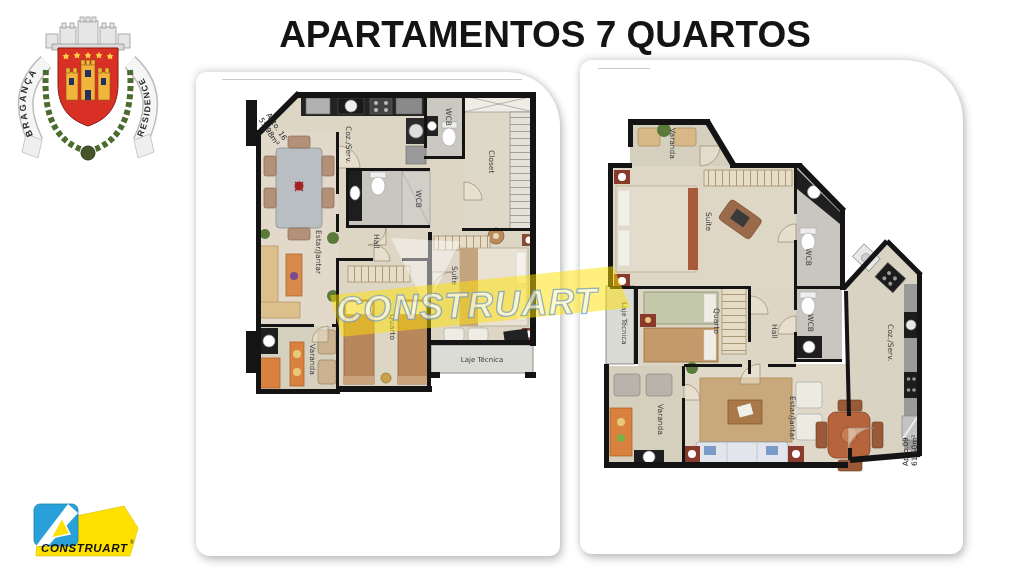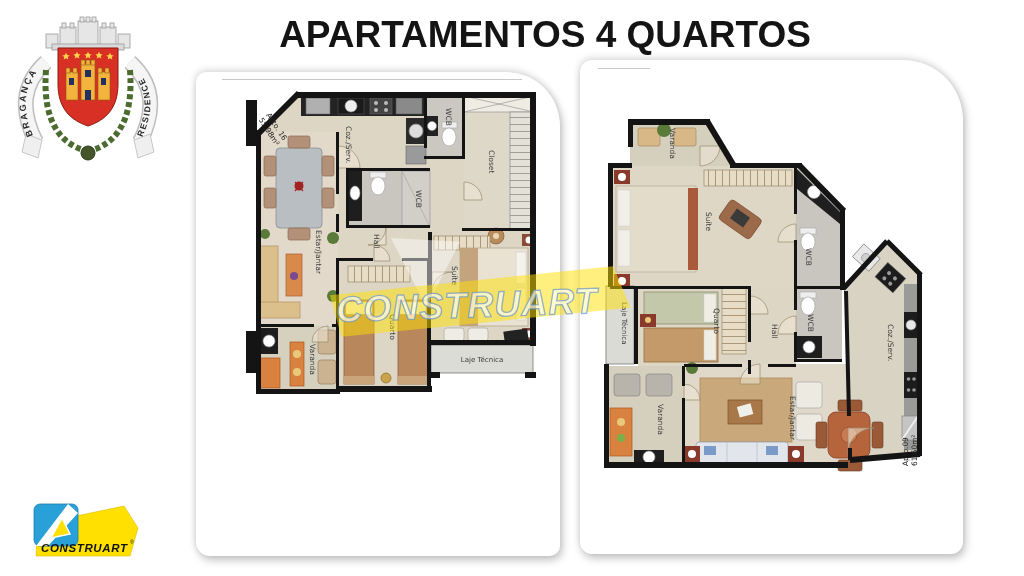--- a/index.html
+++ b/index.html
@@ -96,21 +96,21 @@
     <circle cx="76" cy="147" r="7" fill="#44552a" stroke="#2a3a18" stroke-width="1"></circle>
 
     <text font-size="9" font-weight="bold" fill="#2a2a2a" letter-spacing="2" font-family="Liberation Sans,sans-serif">
       <textPath href="#cribL" startOffset="8%">BRAGANÇA</textPath>
     </text>
     <text font-size="8.5" font-weight="bold" fill="#2a2a2a" letter-spacing="1.5" font-family="Liberation Sans,sans-serif">
       <textPath href="#cribR" startOffset="6%">RESIDENCE</textPath>
     </text>
   </svg>
 
-  <h1 class="title">APARTAMENTOS 4 QUARTOS</h1>
+  <h1 class="title">APARTAMENTOS 7 QUARTOS</h1>
 
   <div class="panel panel-left">
       <div class="topline"></div>
     </div>
   <div class="panel panel-right">
       <div class="topline"></div>
     </div>
 
   <svg class="plan plan-left" viewBox="0 0 292 324">
     <defs>

